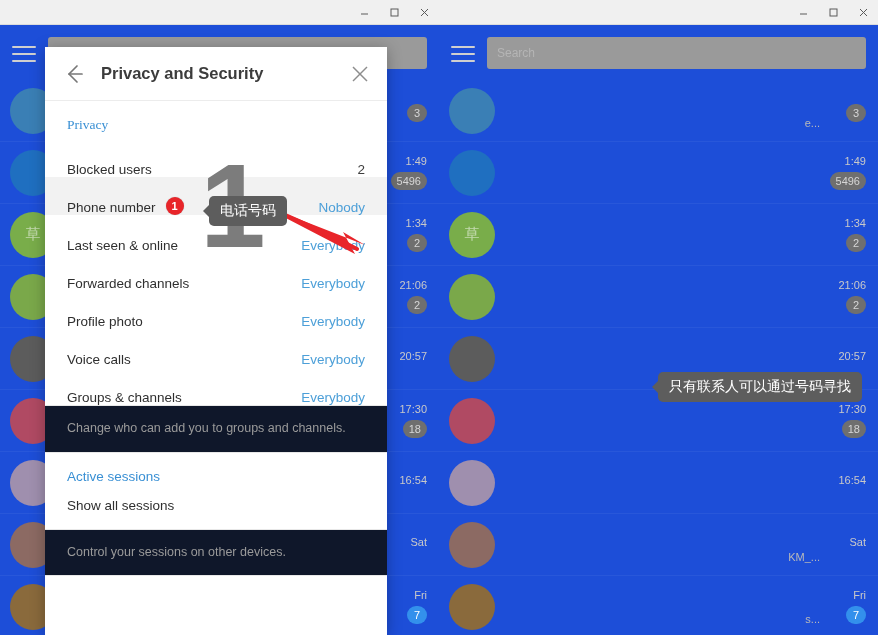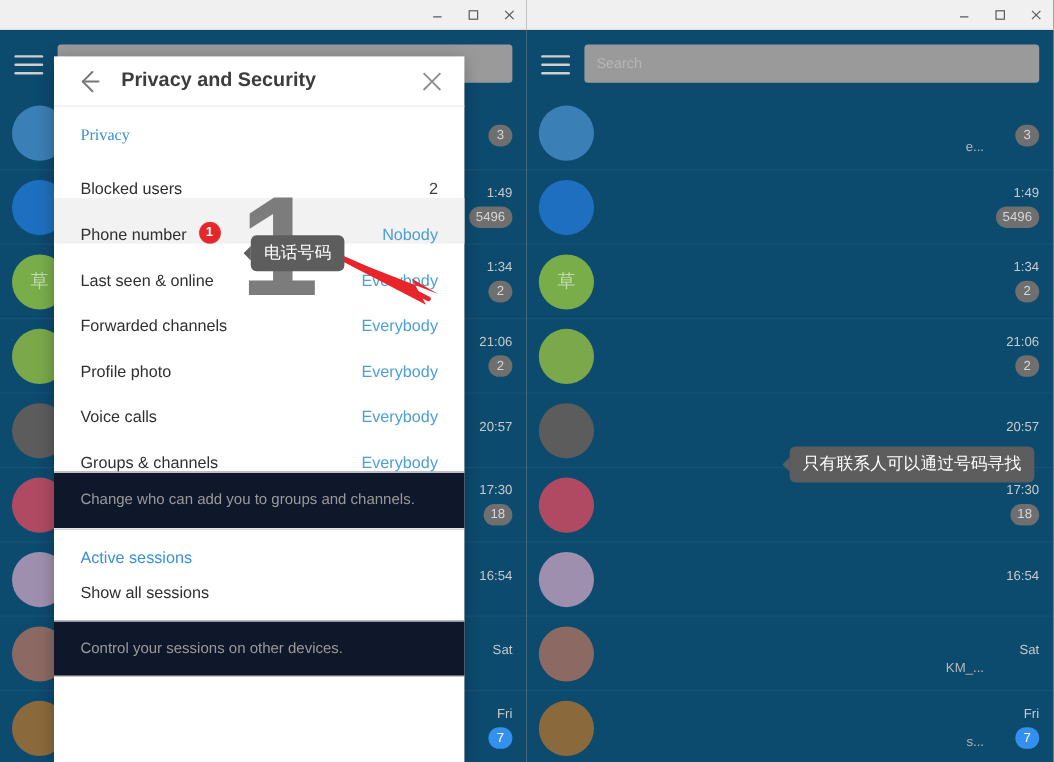--- a/index.html
+++ b/index.html
@@ -18,21 +18,21 @@
     background: #f0f0f0; border-bottom: 1px solid #dcdcdc;
     display: flex; justify-content: flex-end; align-items: center;
   }
   .winbtn {
     width: 30px; height: 25px; display: flex; align-items: center; justify-content: center;
     color: #5a5a5a; font-size: 13px; line-height: 1;
   }
   .winbtn svg { display: block; }
 
   
-  .appbg { position: absolute; top: 25px; left: 0; right: 0; bottom: 0; background: #0c4a6e; }
+  .appbg { position: absolute; top: 25px; left: 0; right: 0; bottom: 0; background: #1d4ed8; }
   .hamburger { position: absolute; left: 12px; top: 16px; width: 24px; }
   .hamburger i { display: block; height: 2px; background: #cfcfcf; margin: 5px 0; border-radius: 1px; }
   .searchbar {
     position: absolute; left: 48px; right: 12px; top: 12px; height: 32px;
     background: #9a9a9a; border-radius: 3px; color: #b5b5b5;
     font-size: 12px; line-height: 32px; padding-left: 10px; overflow: hidden;
   }
   .chatlist { position: absolute; left: 0; right: 0; top: 55px; bottom: 0; }
   .chatrow {
     position: relative; height: 62px; display: flex; align-items: center;
@@ -58,21 +58,21 @@
   }
 
   
   .modal {
     position: absolute; background: #fff; z-index: 20;
     box-shadow: 0 2px 14px rgba(0,0,0,0.28);
   }
   .modal.left  { left: 45px;  top: 47px; width: 342px; height: 588px; }
 
   .modal-head {
-    height: 42px; display: flex; align-items: center; padding: 0 16px;
+    height: 54px; display: flex; align-items: center; padding: 0 16px;
     border-bottom: 1px solid #ececec;
   }
   .back-icon { width: 26px; height: 26px; color: #777; flex: 0 0 26px; }
   .modal-title { font-size: 16.5px; font-weight: bold; color: #3c3c3c; margin-left: 14px; }
   .close-icon { margin-left: auto; width: 22px; height: 22px; color: #8d8d8d; }
 
   .section-title {
     color: #3a90d4; font-size: 13.5px; padding: 16px 22px 6px 22px; font-family: Liberation Serif, serif;
   }
   .row {

